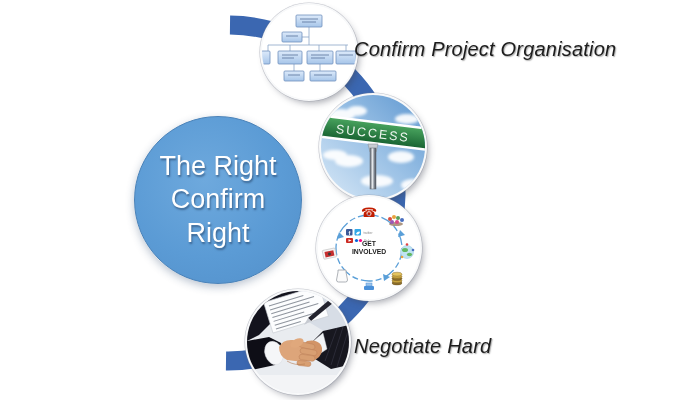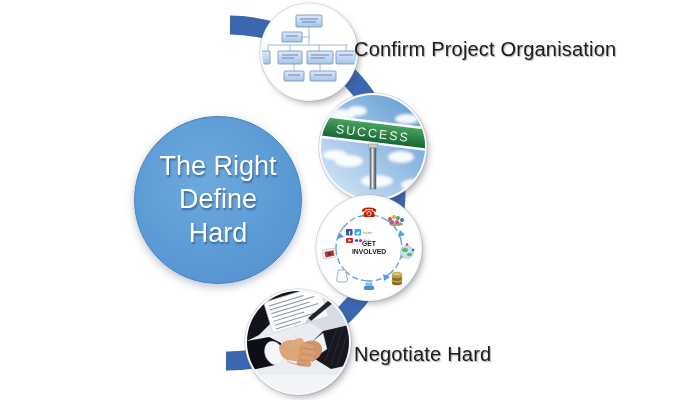--- a/index.html
+++ b/index.html
@@ -10,44 +10,44 @@
         box-shadow:0 0 0 2px #f8f9fa, 0 0 0 2.6px rgba(130,135,150,.45), 3px 4px 7px rgba(60,65,80,.45);}
   .node svg{display:block;width:100%;height:100%;}
   .hub{position:absolute;left:134px;top:116px;width:166px;height:166px;border-radius:50%;
        background:radial-gradient(circle at 42% 38%, #6ea9dd 0%, #5b9bd5 55%, #528fc9 100%);
        border:1px solid #4a82b8;
        box-shadow:0 3px 8px rgba(30,60,100,.30);
        display:flex;align-items:center;justify-content:center;text-align:center;}
   .hub-text{color:#ffffff;font-size:27px;line-height:1.24;
             text-shadow:1px 2px 2px rgba(30,55,90,.55);}
   .step-label{position:absolute;height:24px;line-height:24px;font-size:20px;color:#1c1c1c;
-              white-space:nowrap;text-shadow:1px 1.2px 1.2px rgba(40,40,40,.40);letter-spacing:.2px;}
+              white-space:nowrap;text-shadow:1px 1.2px 1.2px rgba(40,40,40,.40);letter-spacing:.2px;font-style:italic;}
   .lbl1{left:354px;top:37px;}
   .lbl2{left:417px;top:126px;}
   .lbl3{left:417px;top:235px;}
-  .lbl4{left:354px;top:342px;}
+  .lbl4{left:354px;top:334px;}
   .n1{left:262px;top:5px;width:94px;height:94px;}
   .n2{left:321px;top:95px;width:104px;height:104px;}
   .n3{left:318px;top:197px;width:102px;height:102px;}
   .n4{left:247px;top:291px;width:102px;height:102px;}
 </style>
 </head>
 <body>
 
 <div class="stage">
 
   <svg class="arc-svg" width="700" height="400">
     <path d="M 230 25 A 168 168 0 1 1 226 361" fill="none" stroke="#3b67b1" stroke-width="19"></path>
   </svg>
 
   <div class="hub">
     <div class="hub-text">
       <div>The Right</div>
-      <div>Define</div>
-      <div>Hard</div>
+      <div>Confirm</div>
+      <div>Right</div>
     </div>
   </div>
 
   <div class="node n1">
     <svg viewBox="0 0 94 94">
       <defs>
         <linearGradient id="obg" x1="0" y1="0" x2="0" y2="1">
           <stop offset="0" stop-color="#ddeafa"></stop>
             <stop offset="1" stop-color="#a6c5e9"></stop>
         </linearGradient>

